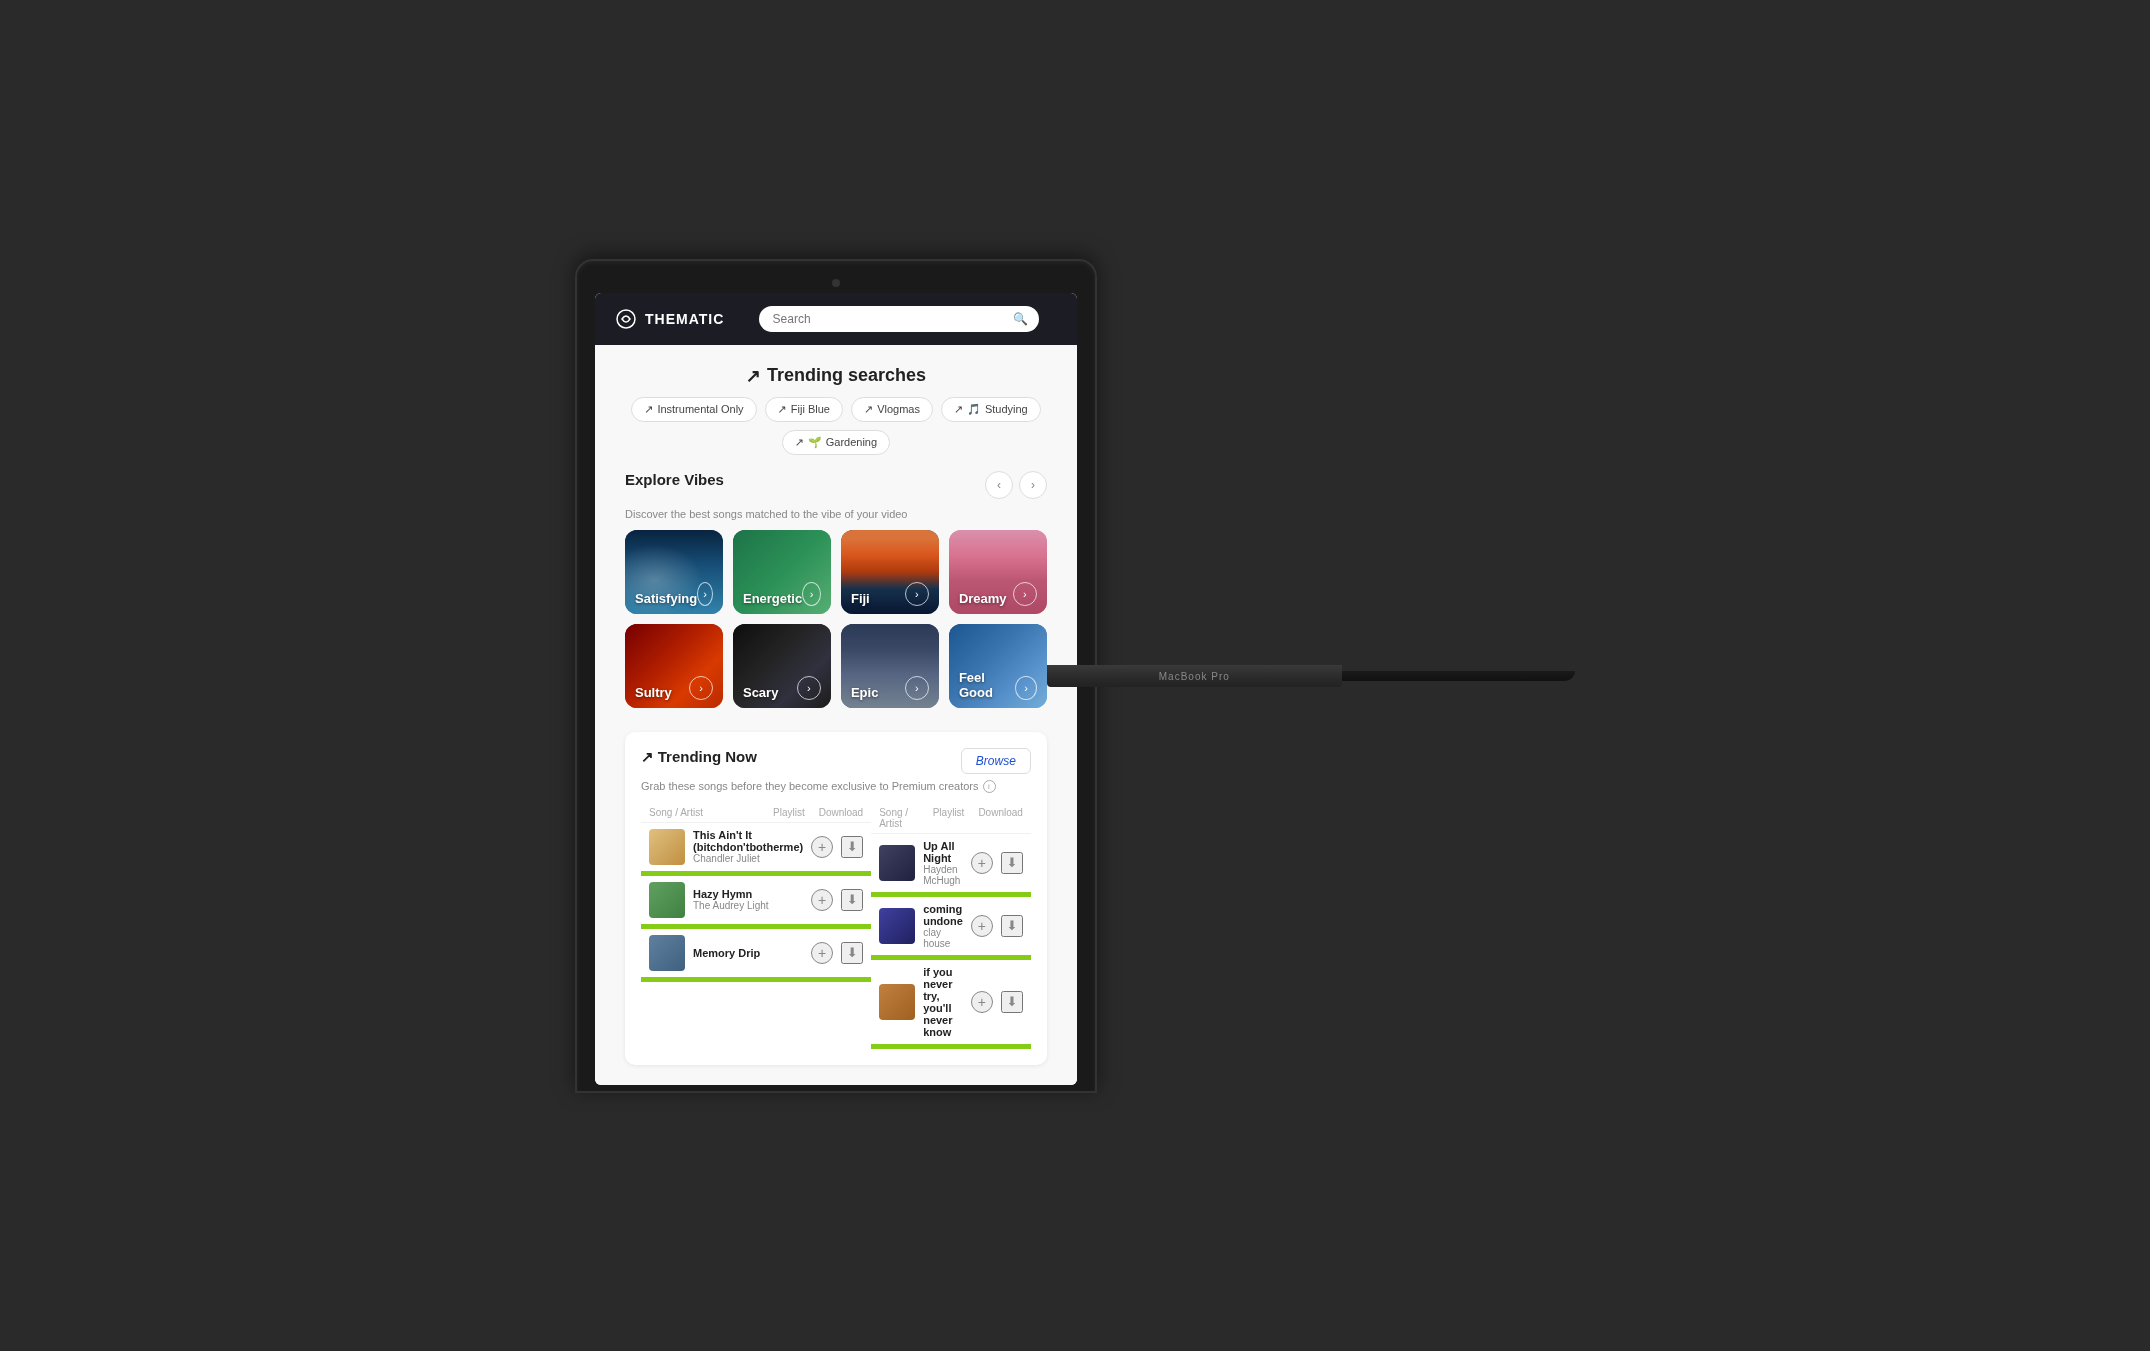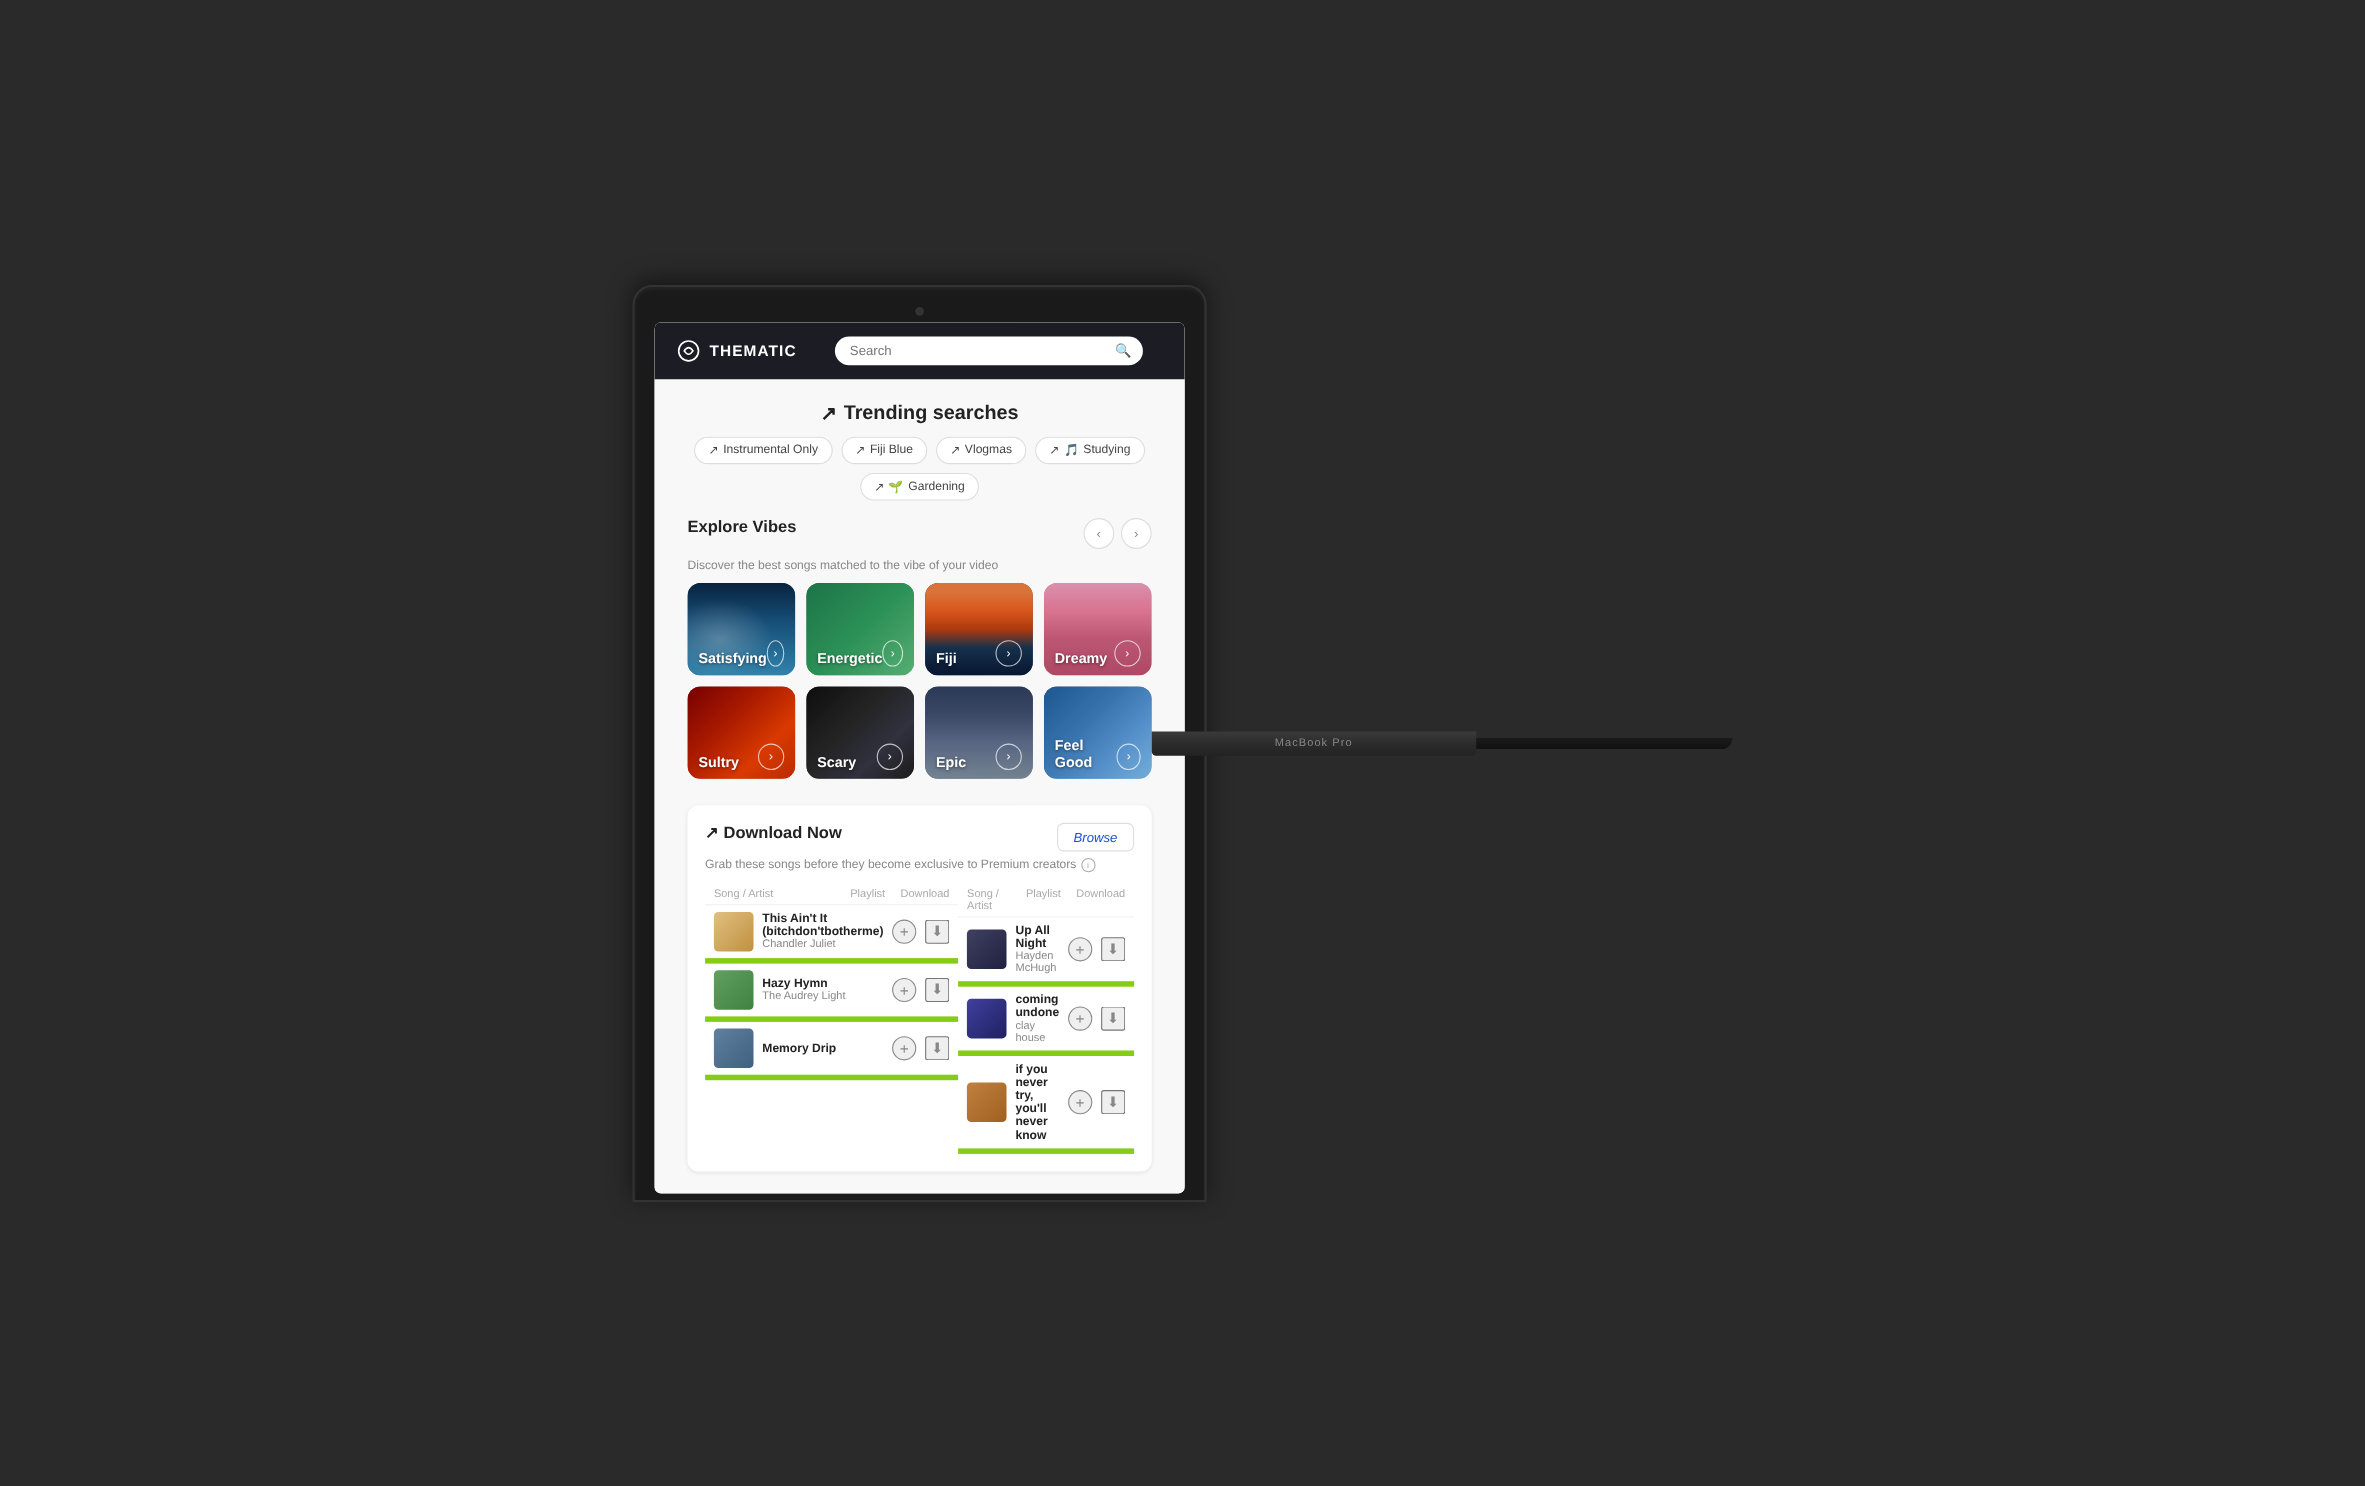--- a/index.html
+++ b/index.html
@@ -642,21 +642,21 @@
               </div>
             </div>
           </div>
         </div>
 
         <div class="trending-now-section">
           <div class="trending-now-header">
             <div>
               <div class="section-title">
                 <span>↗ </span>
-                <span>Download Now</span>
+                <span>Trending Now</span>
               </div>
             </div>
             <button class="browse-btn">Browse</button>
           </div>
           <div class="trending-now-subtitle">
             <span>Grab these songs before they become exclusive to Premium creators</span>
             <span class="info-icon">i</span>
           </div>
 
           <div class="songs-grid">

